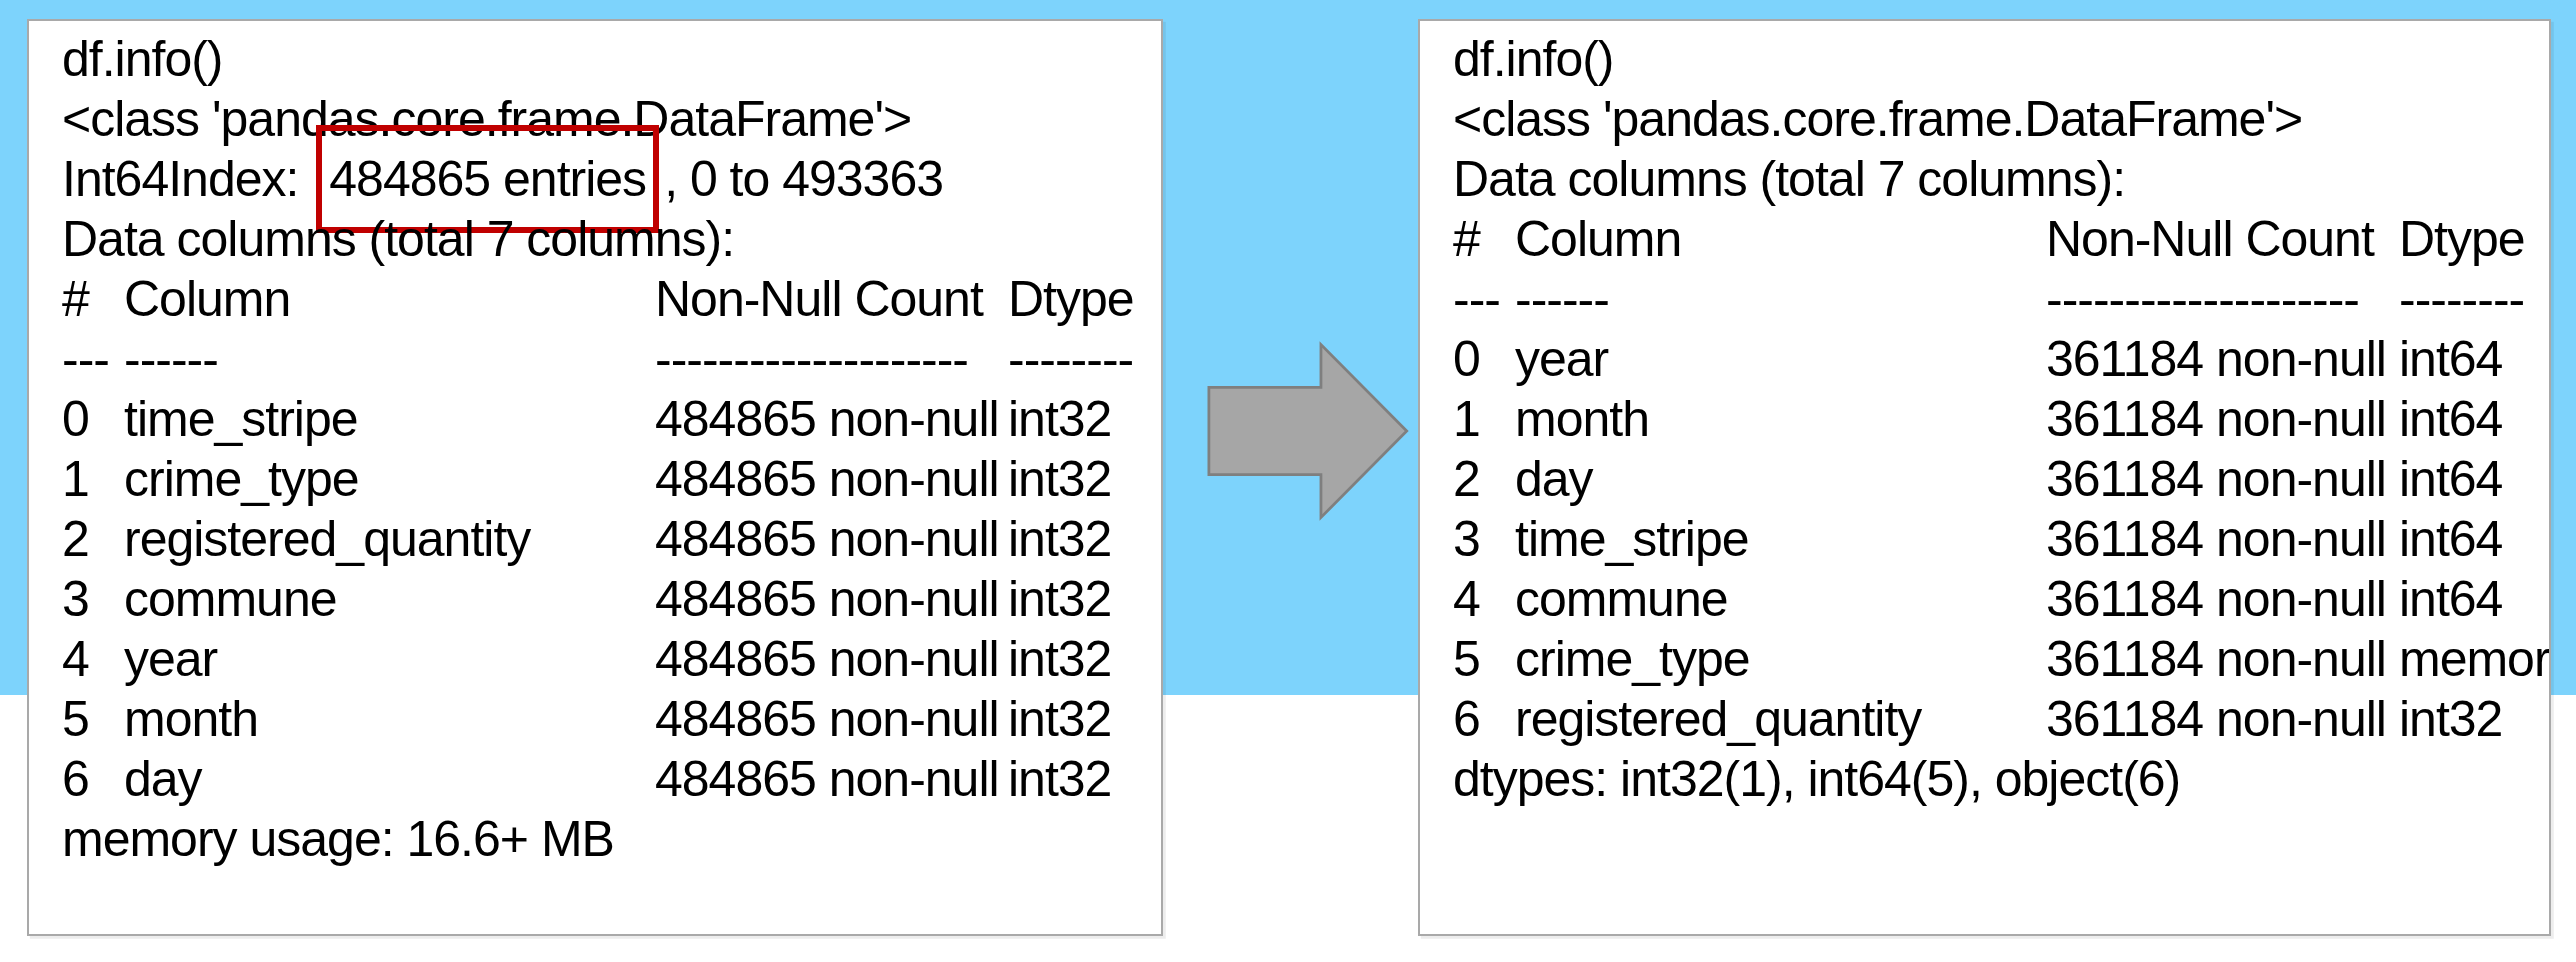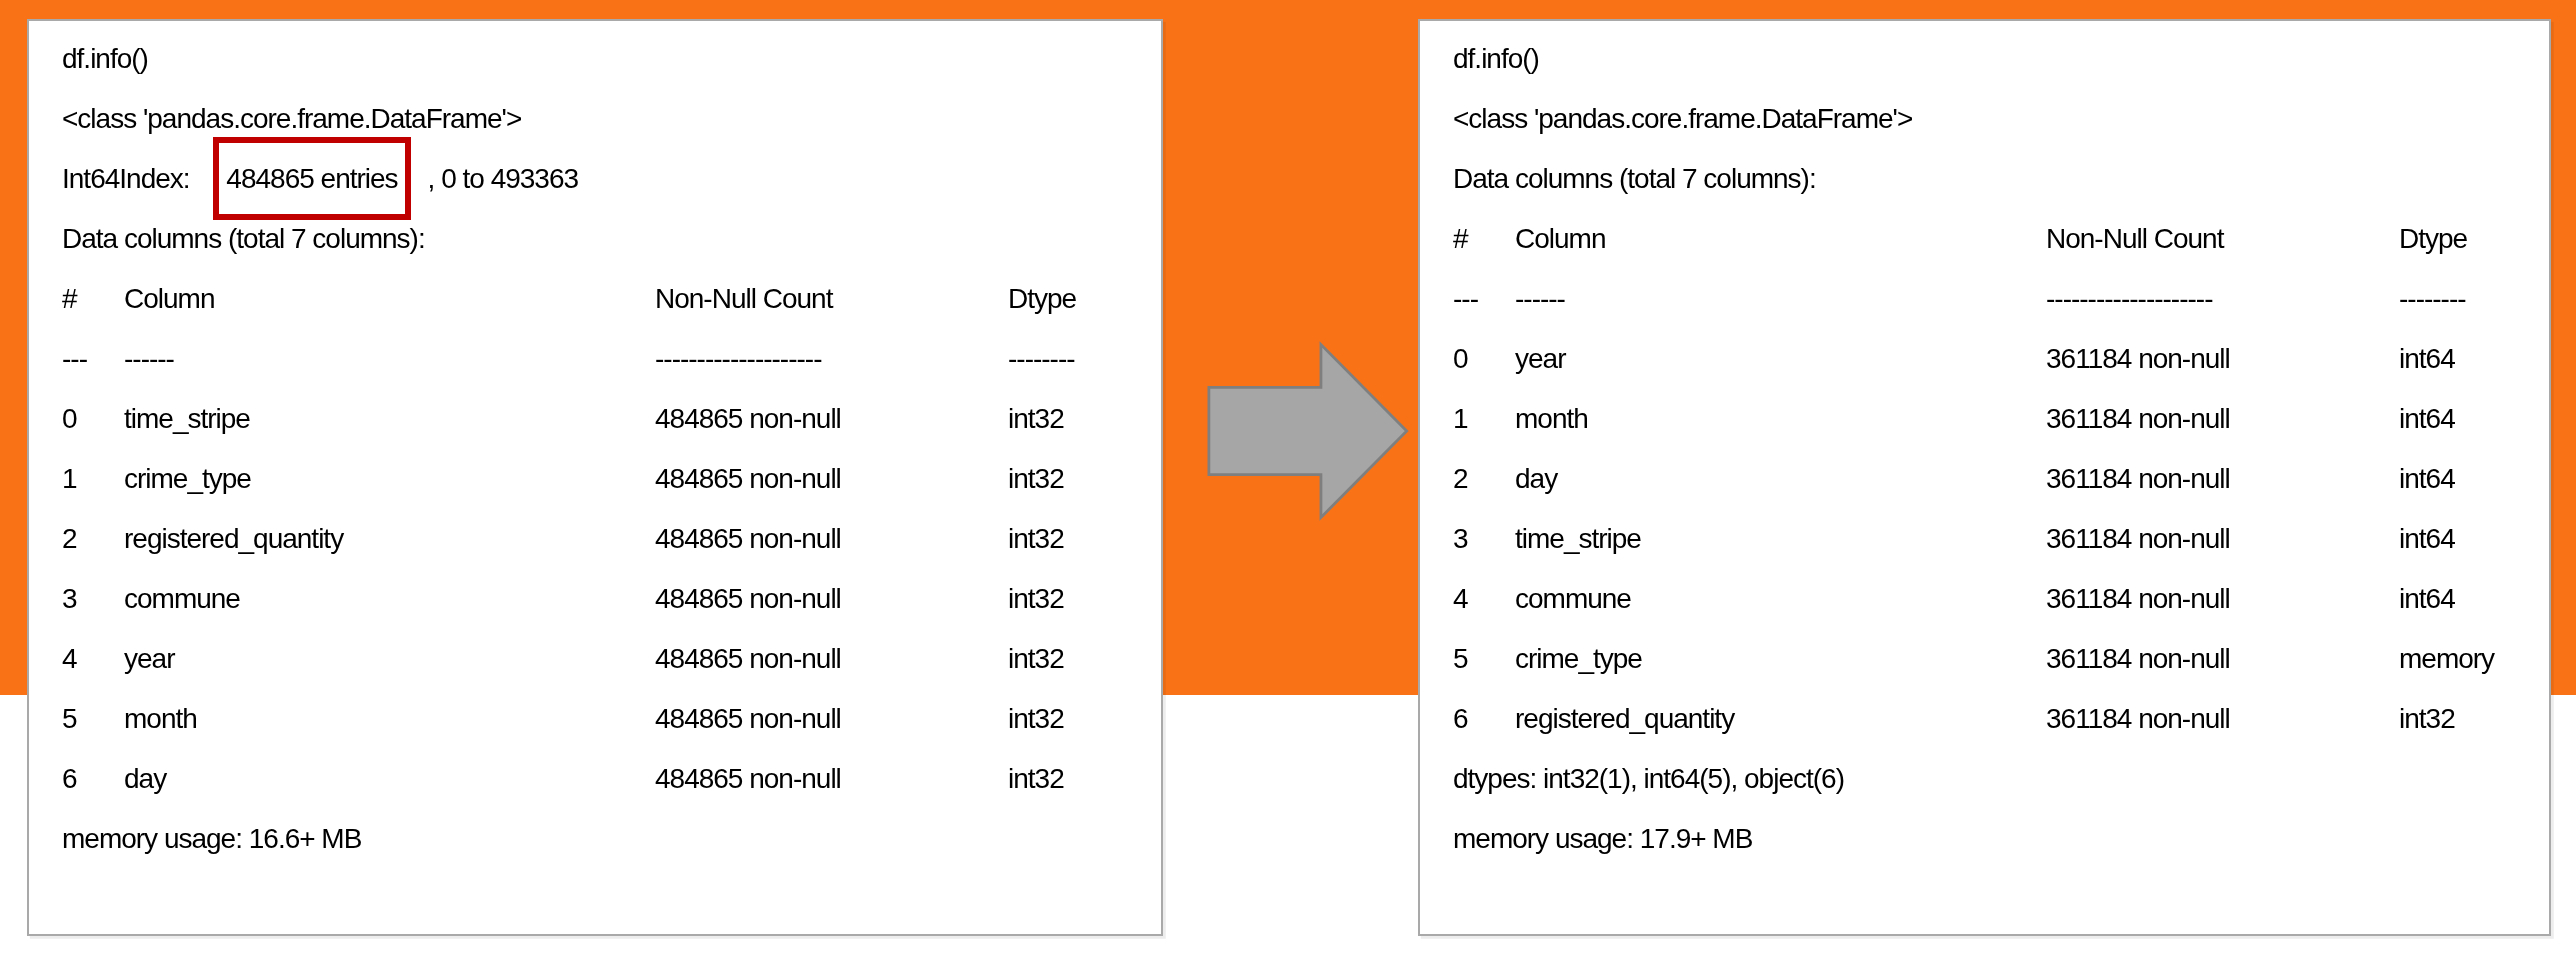--- a/index.html
+++ b/index.html
@@ -8,24 +8,24 @@
     background: #ffffff;
     width: 2576px;
     height: 963px;
     overflow: hidden;
   }
   .stage {
     position: relative;
     width: 2576px;
     height: 695px;
     font-family: "Liberation Sans", sans-serif;
-    font-size: 28px;
+    font-size: 50px;
     letter-spacing: -1px;
     color: #000000;
-    background: #f97316;
+    background: #7dd3fc;
   }
   .panel {
     position: absolute;
     top: 18.7px;
     height: 917px;
     width: 1136px;
     background: #ffffff;
     border: 2.1px solid #a9a9a9;
     box-shadow: 2.8px 2.8px 0 rgba(0,0,0,0.07);
     box-sizing: border-box;
@@ -42,21 +42,21 @@
   .trow {
     display: grid;
     grid-template-columns: 62px 531px 353px auto;
     height: 60px;
     line-height: 60px;
     white-space: pre;
   }
   .hl {
     border: 6.2px solid #c00000;
     padding: 20px 7px;
-    margin: 0 17px;
+    margin: 0 5px;
   }
   .arrow-wrap {
     position: absolute;
     left: 1206px;
     top: 339px;
     width: 205px;
     height: 184px;
   }
   .arrow-wrap svg { display: block; }
 </style>
@@ -191,17 +191,16 @@
       <span>memory</span>
     </div>
     <div class="trow">
       <span>6</span>
       <span>registered_quantity</span>
       <span>361184 non-null</span>
       <span>int32</span>
     </div>
 
     <div class="line">dtypes: int32(1), int64(5), object(6)</div>
-    <div class="line">memory usage: 17.9+ MB</div>
   </div>
 
 </div>
 
 
 </body></html>

